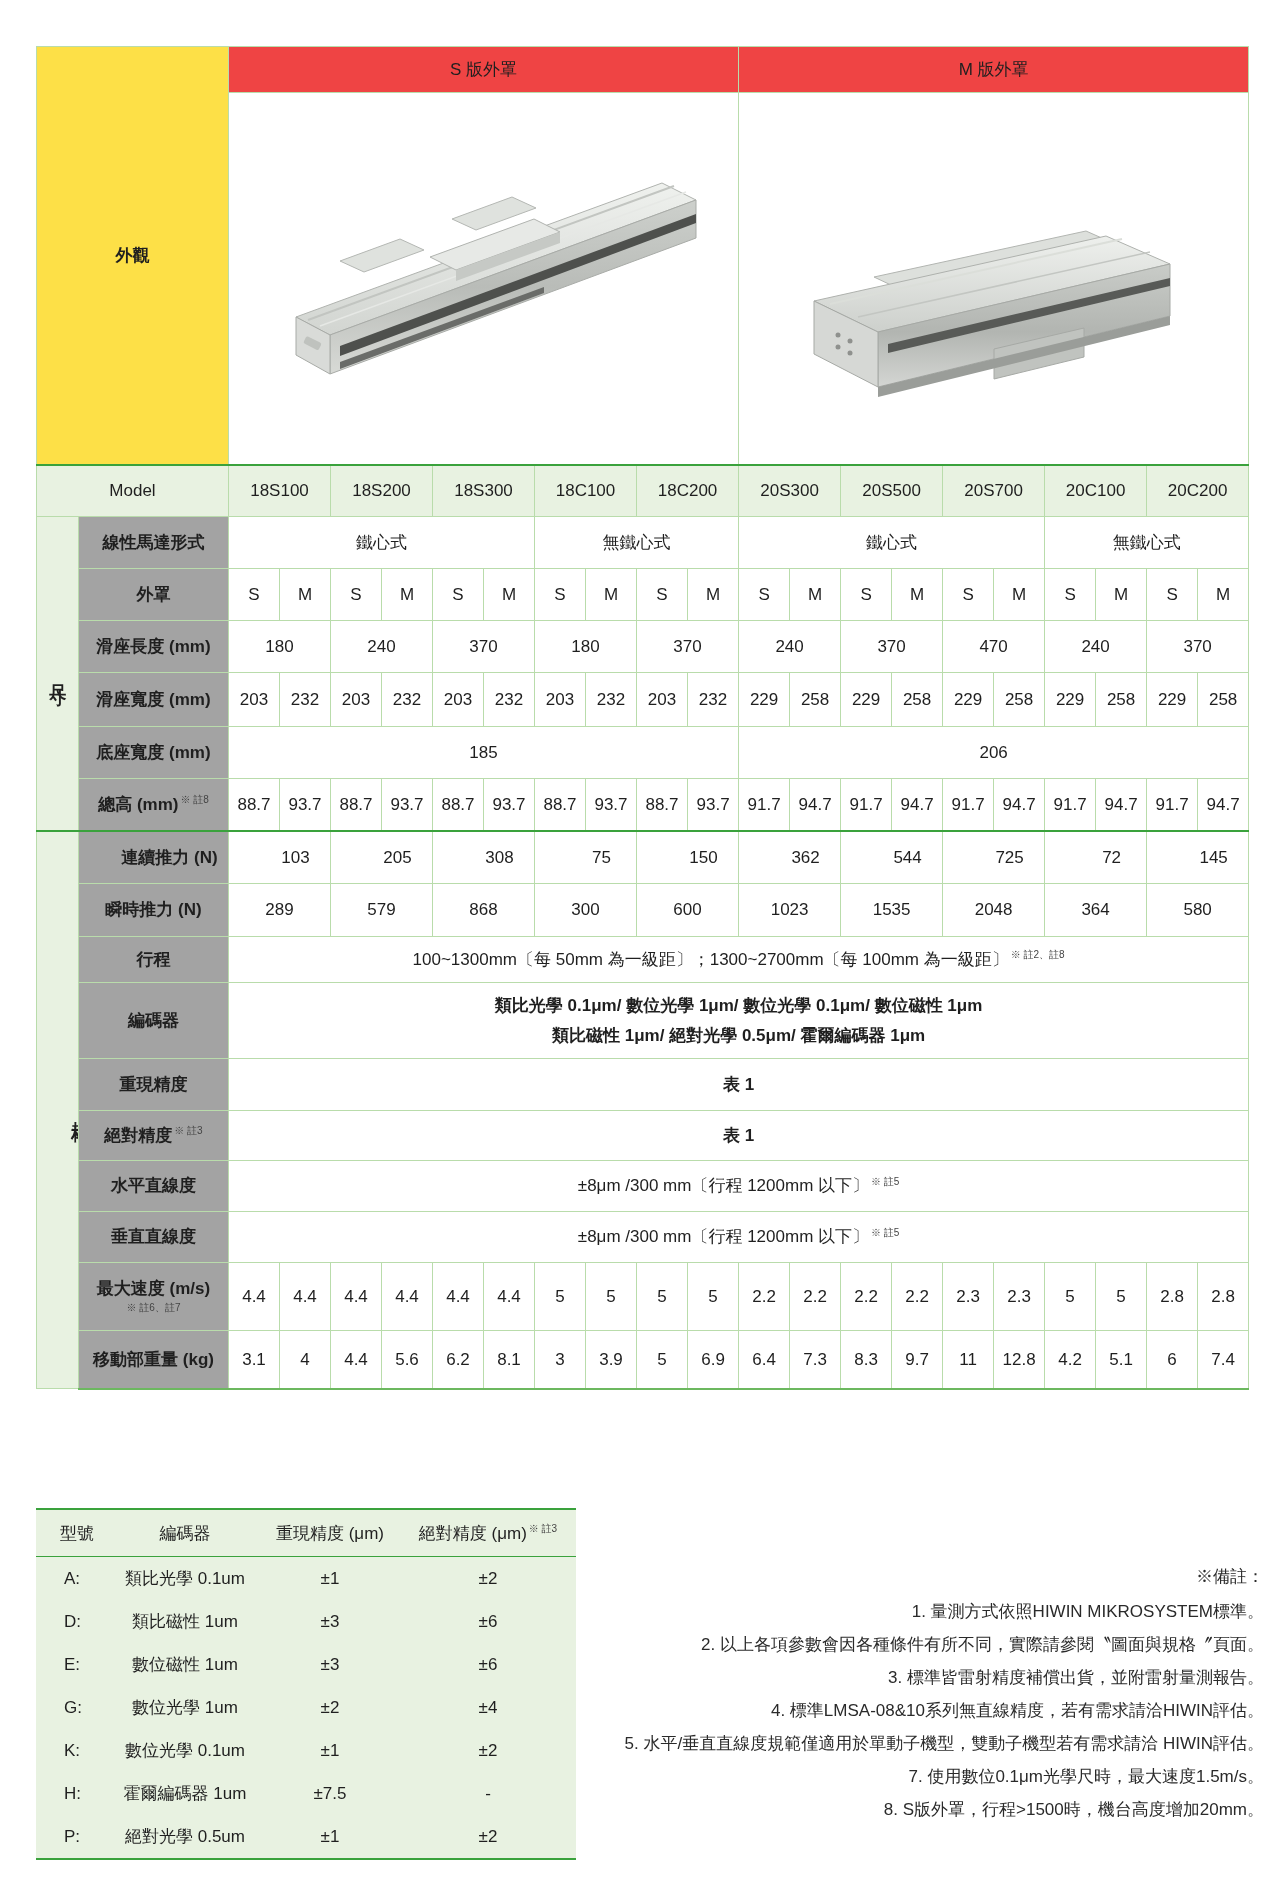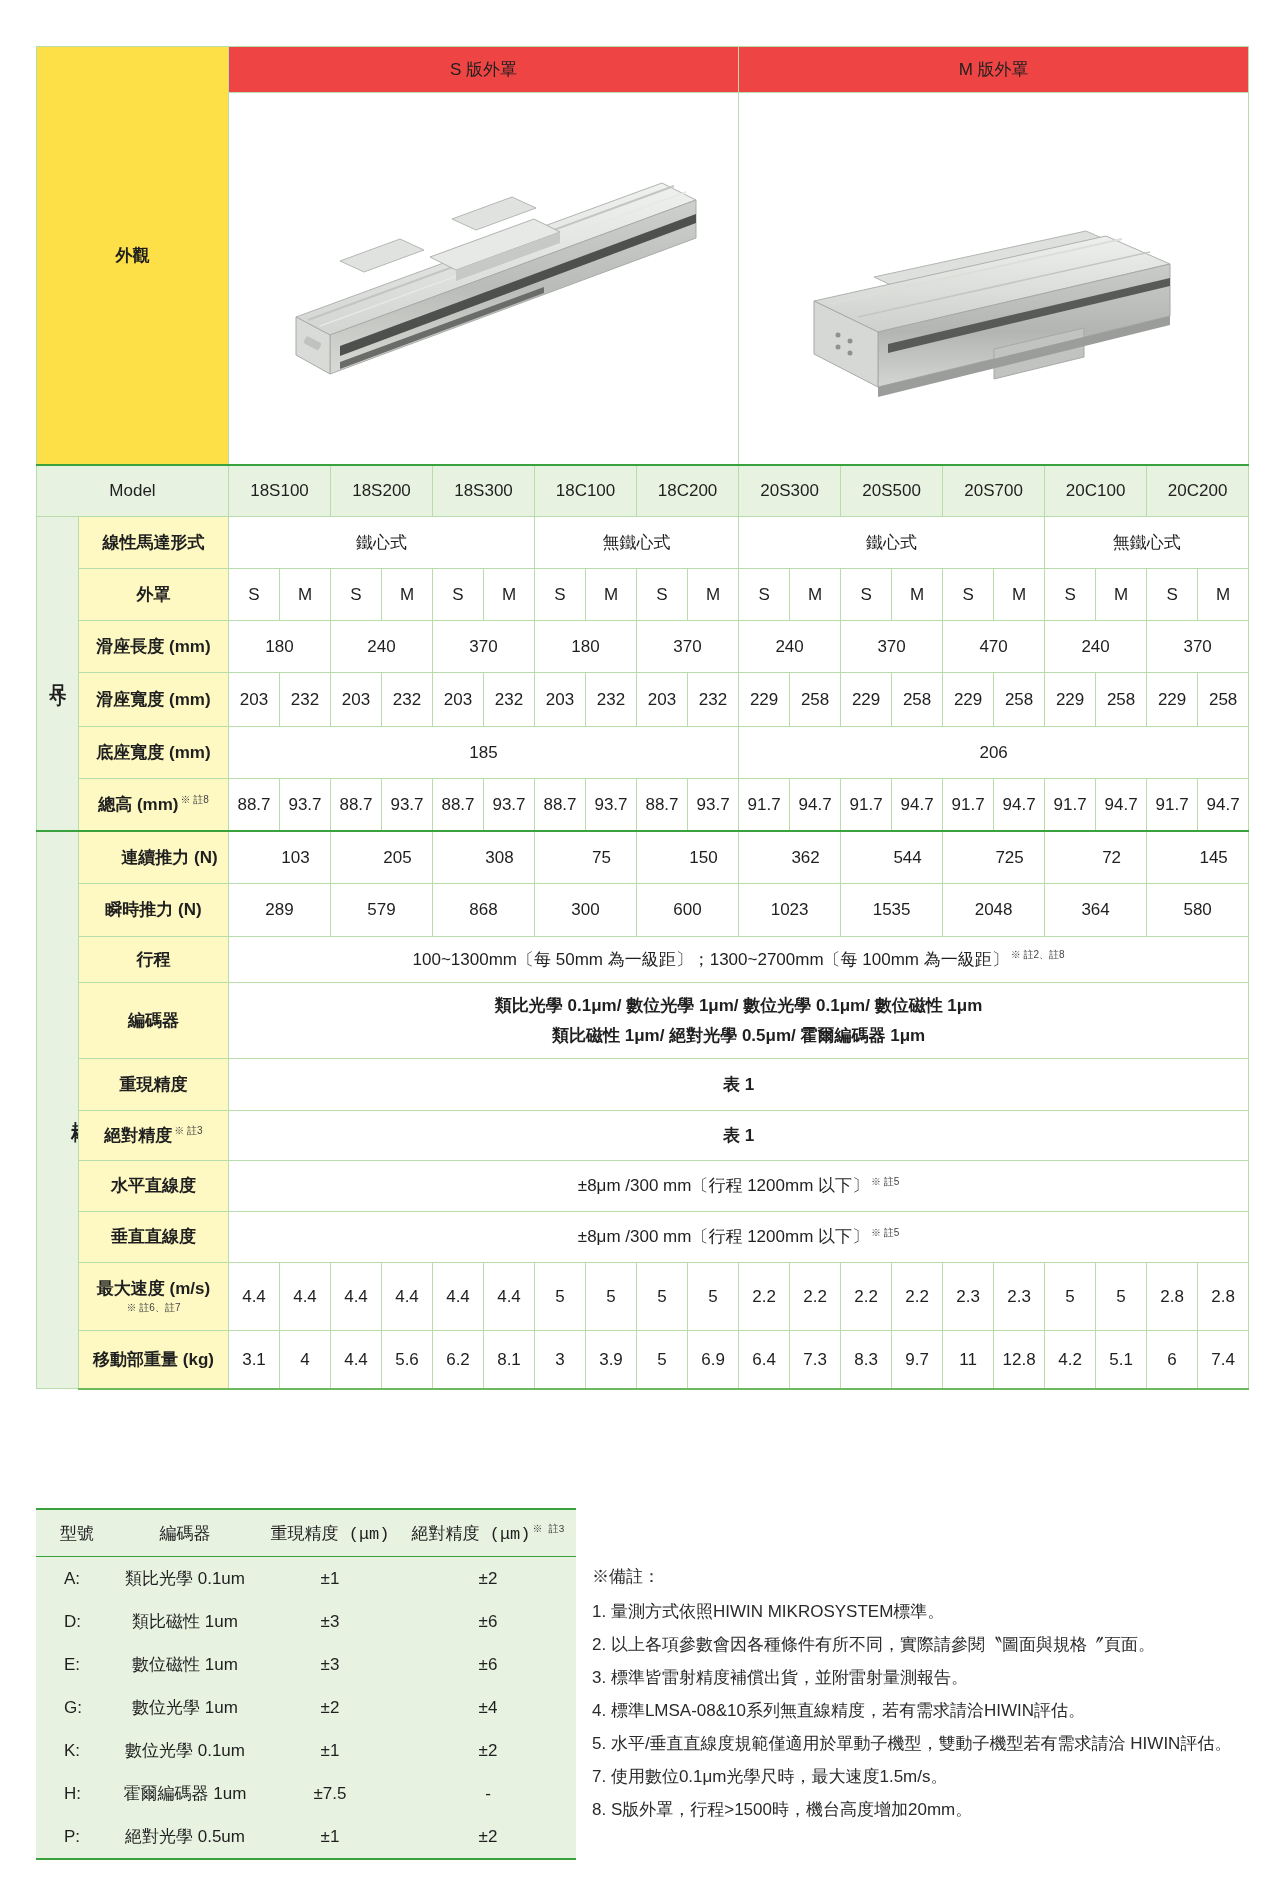--- a/index.html
+++ b/index.html
@@ -3,45 +3,45 @@
 <meta charset="utf-8">
 <style>
   html,body{margin:0;padding:0;background:#ffffff;}
   body{width:1283px;height:1892px;position:relative;font-family:"Liberation Sans",sans-serif;color:#1f1f1f;}
   .abs{position:absolute;}
 
   
   table.spec{border-collapse:collapse;table-layout:fixed;width:1212px;}
   table.spec td{border:1px solid #b9dcab;text-align:center;vertical-align:middle;
                 font-size:17px;padding:0;line-height:1.25;overflow:hidden;}
-  td.lab{background:#fef9c3;font-weight:bold;}
+  td.lab{background:#a3a3a3;font-weight:bold;}
   td.seclab{background:#e8f2e1;font-weight:bold;font-size:18px;line-height:22px;}
   td.band-cell{background:#ef4444;font-weight:normal;font-size:18px;border-bottom:2px solid #57ad50;}
   td.appearance{background:#fde047;font-weight:bold;font-size:18px;}
   td.modelcell,td.modellab{background:#e8f2e1;margin-top:34px;}
   td.imgcell{background:#ffffff;}
   tr.r-model td{border-top:2px solid #3aa23c;}
   tr.r-cont td{border-top:2px solid #3aa23c;padding-left:32px;}
   tr.r-weight td{border-bottom:2px solid #6cb85f;text-align:center;}
   sup.note{font-size:10px;font-weight:normal;color:#444;vertical-align:super;margin-left:2px;letter-spacing:0;}
   .enc-line{line-height:30px;font-weight:bold;}
   .spd-sub{font-size:10px;font-weight:normal;color:#444;margin-top:3px;}
   .vtext{writing-mode:vertical-rl;text-orientation:upright;display:inline-block;letter-spacing:4px;}
 
   
   table.enc{border-collapse:collapse;table-layout:fixed;width:540px;background:#e8f2e1;
             border-top:2px solid #3aa23c;border-bottom:2px solid #3aa23c;}
   table.enc td,table.enc th{font-size:17px;padding:0;text-align:center;vertical-align:middle;font-weight:normal;}
-  table.enc thead th{height:46px;border-bottom:1px solid #3aa23c;font-family:Liberation Mono, monospace;}
+  table.enc thead th{height:46px;border-bottom:1px solid #3aa23c;}
   table.enc tbody td{height:43px;}
   table.enc .code{text-align:left;padding-left:28px;}
   table.enc th.code{padding-left:24px;}
 
   
-  .notes{width:672px;font-size:17px;line-height:33px;color:#2a2a2a;}
+  .notes{width:672px;font-size:17px;line-height:33px;color:#2a2a2a;text-align:right;}
   .notes .note-title{margin-bottom:2px;}
   .note-item{padding-left:24px;text-indent:-24px;}
 </style>
 </head>
 <body>
 
 <table class="spec abs" style="left:36px;top:46px;">
   <colgroup>
     <col style="width:42px">
       <col style="width:150px">

